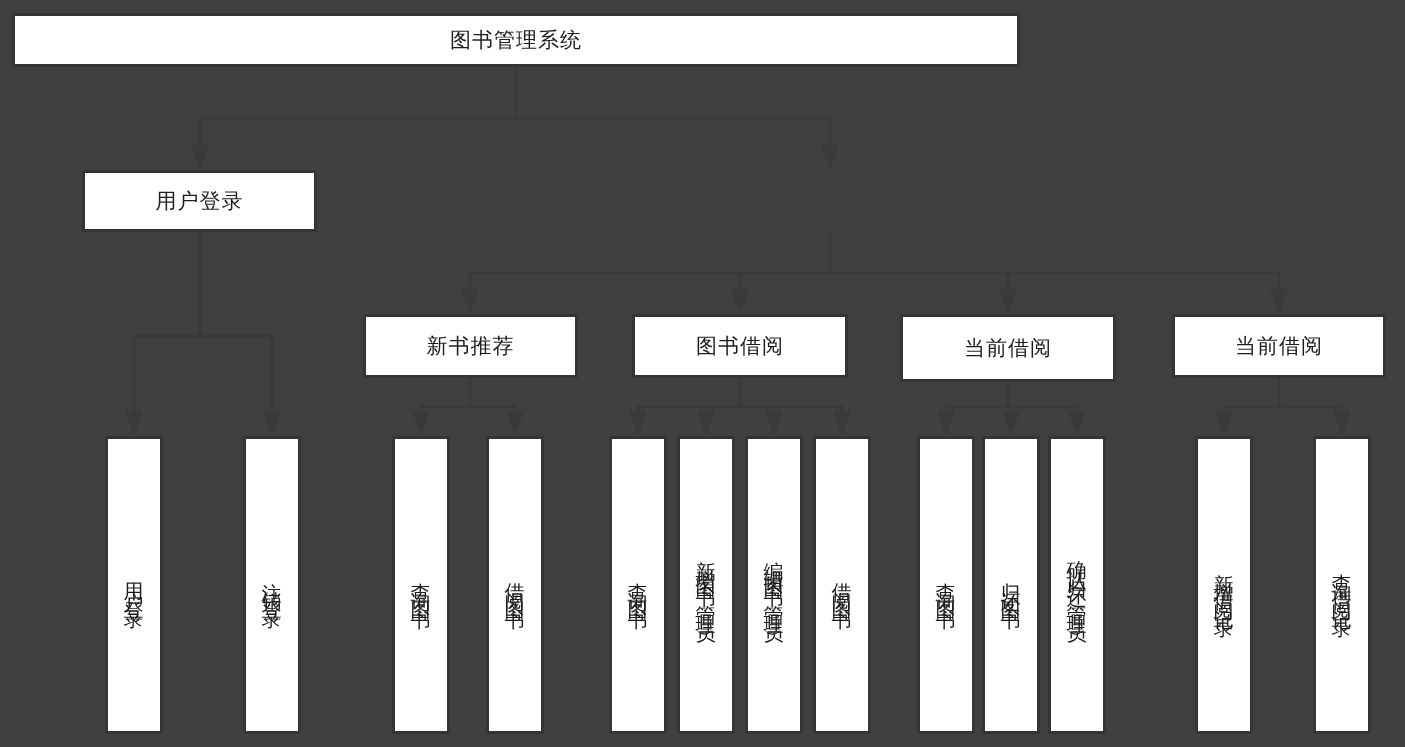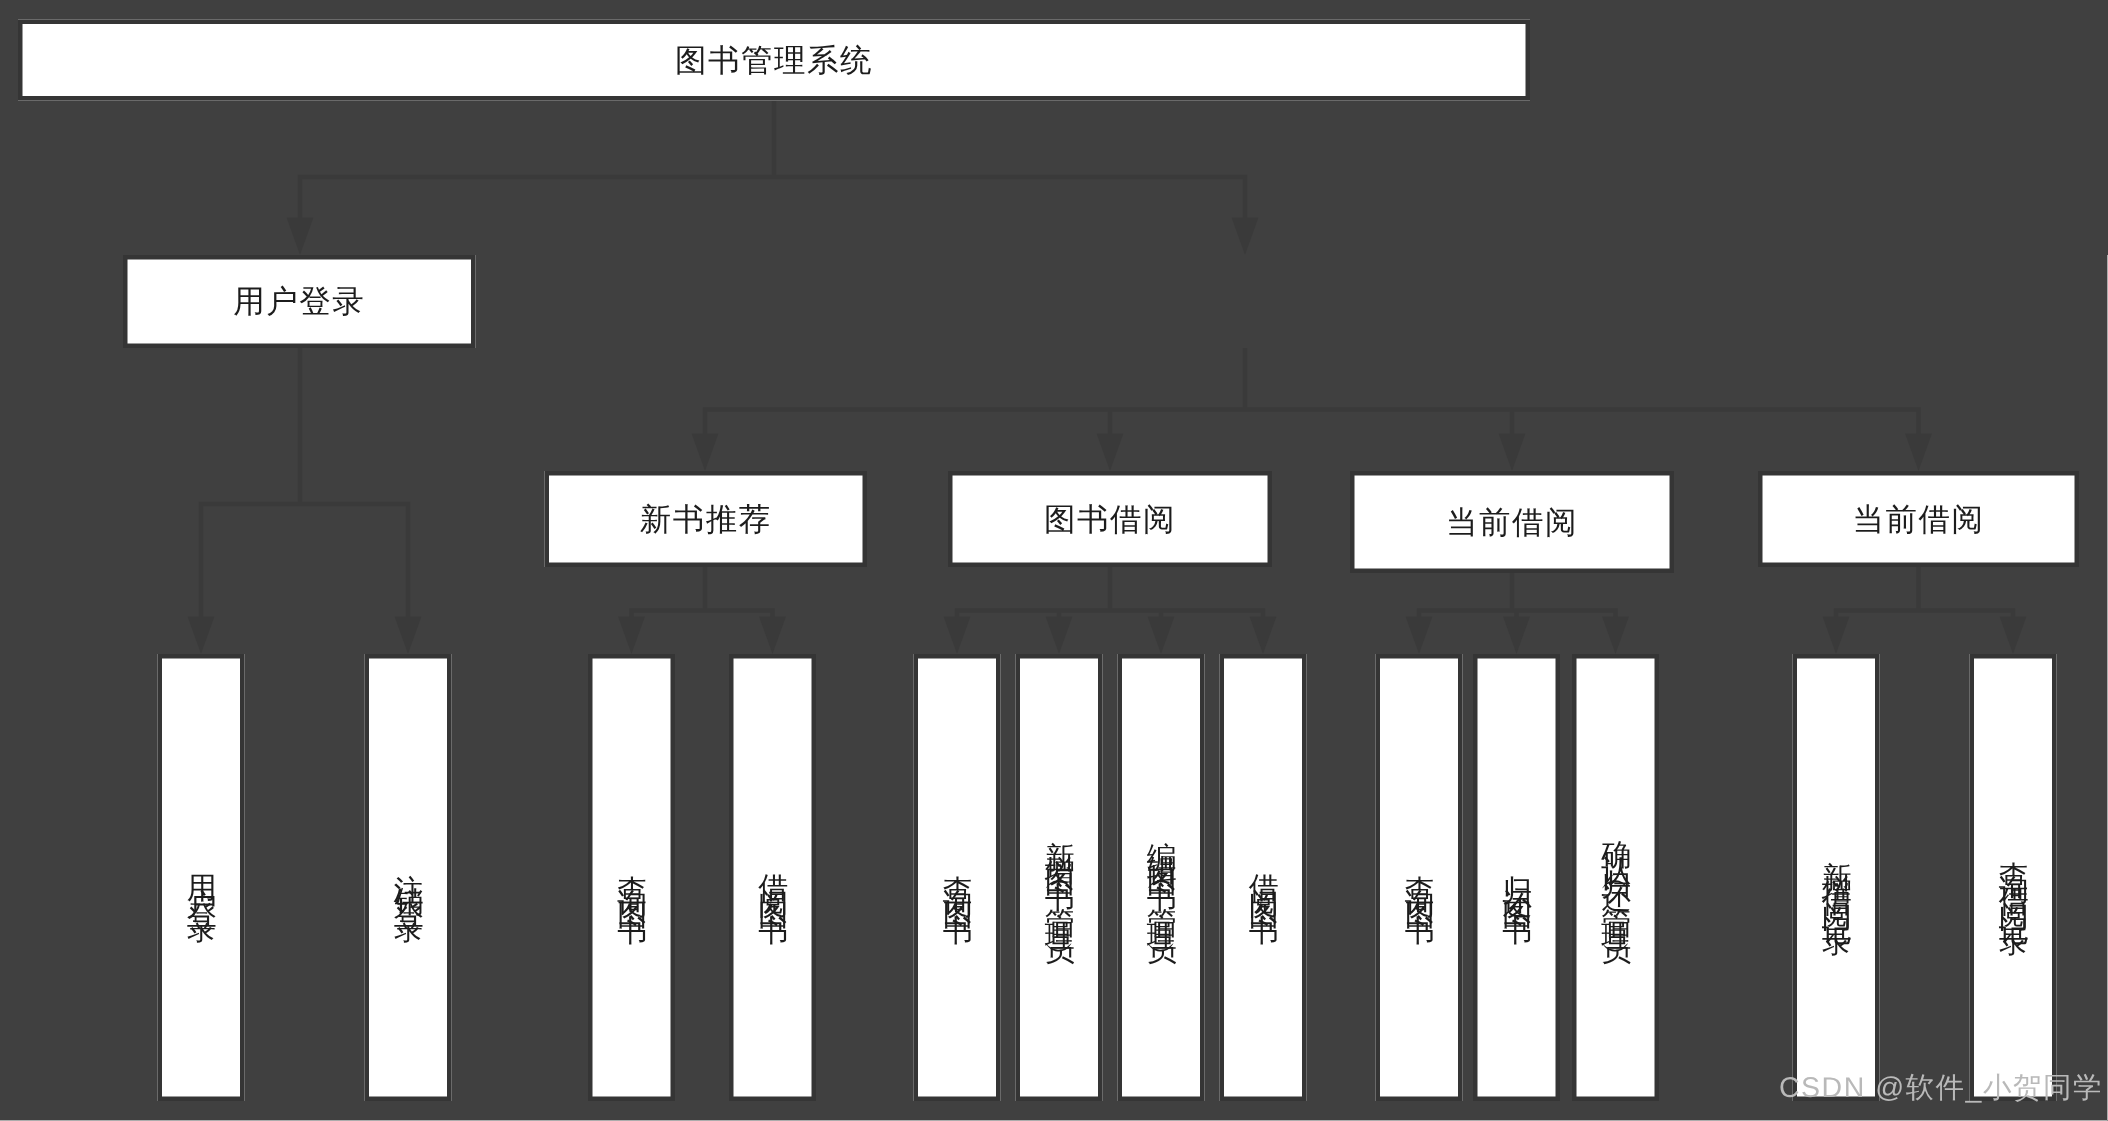--- a/index.html
+++ b/index.html
@@ -169,15 +169,14 @@
     <span class="vlabel">确认归还（管理员）</span>
   </div>
 
   <div class="box leaf" style="left:1195px;top:436px">
     <span class="vlabel">新增借阅记录</span>
   </div>
   <div class="box leaf" style="left:1313px;top:436px">
     <span class="vlabel">查询借阅记录</span>
   </div>
 
-  <div class="watermark">CSDN @软件_小贺同学</div>
 
 </div>
 
 </body></html>

